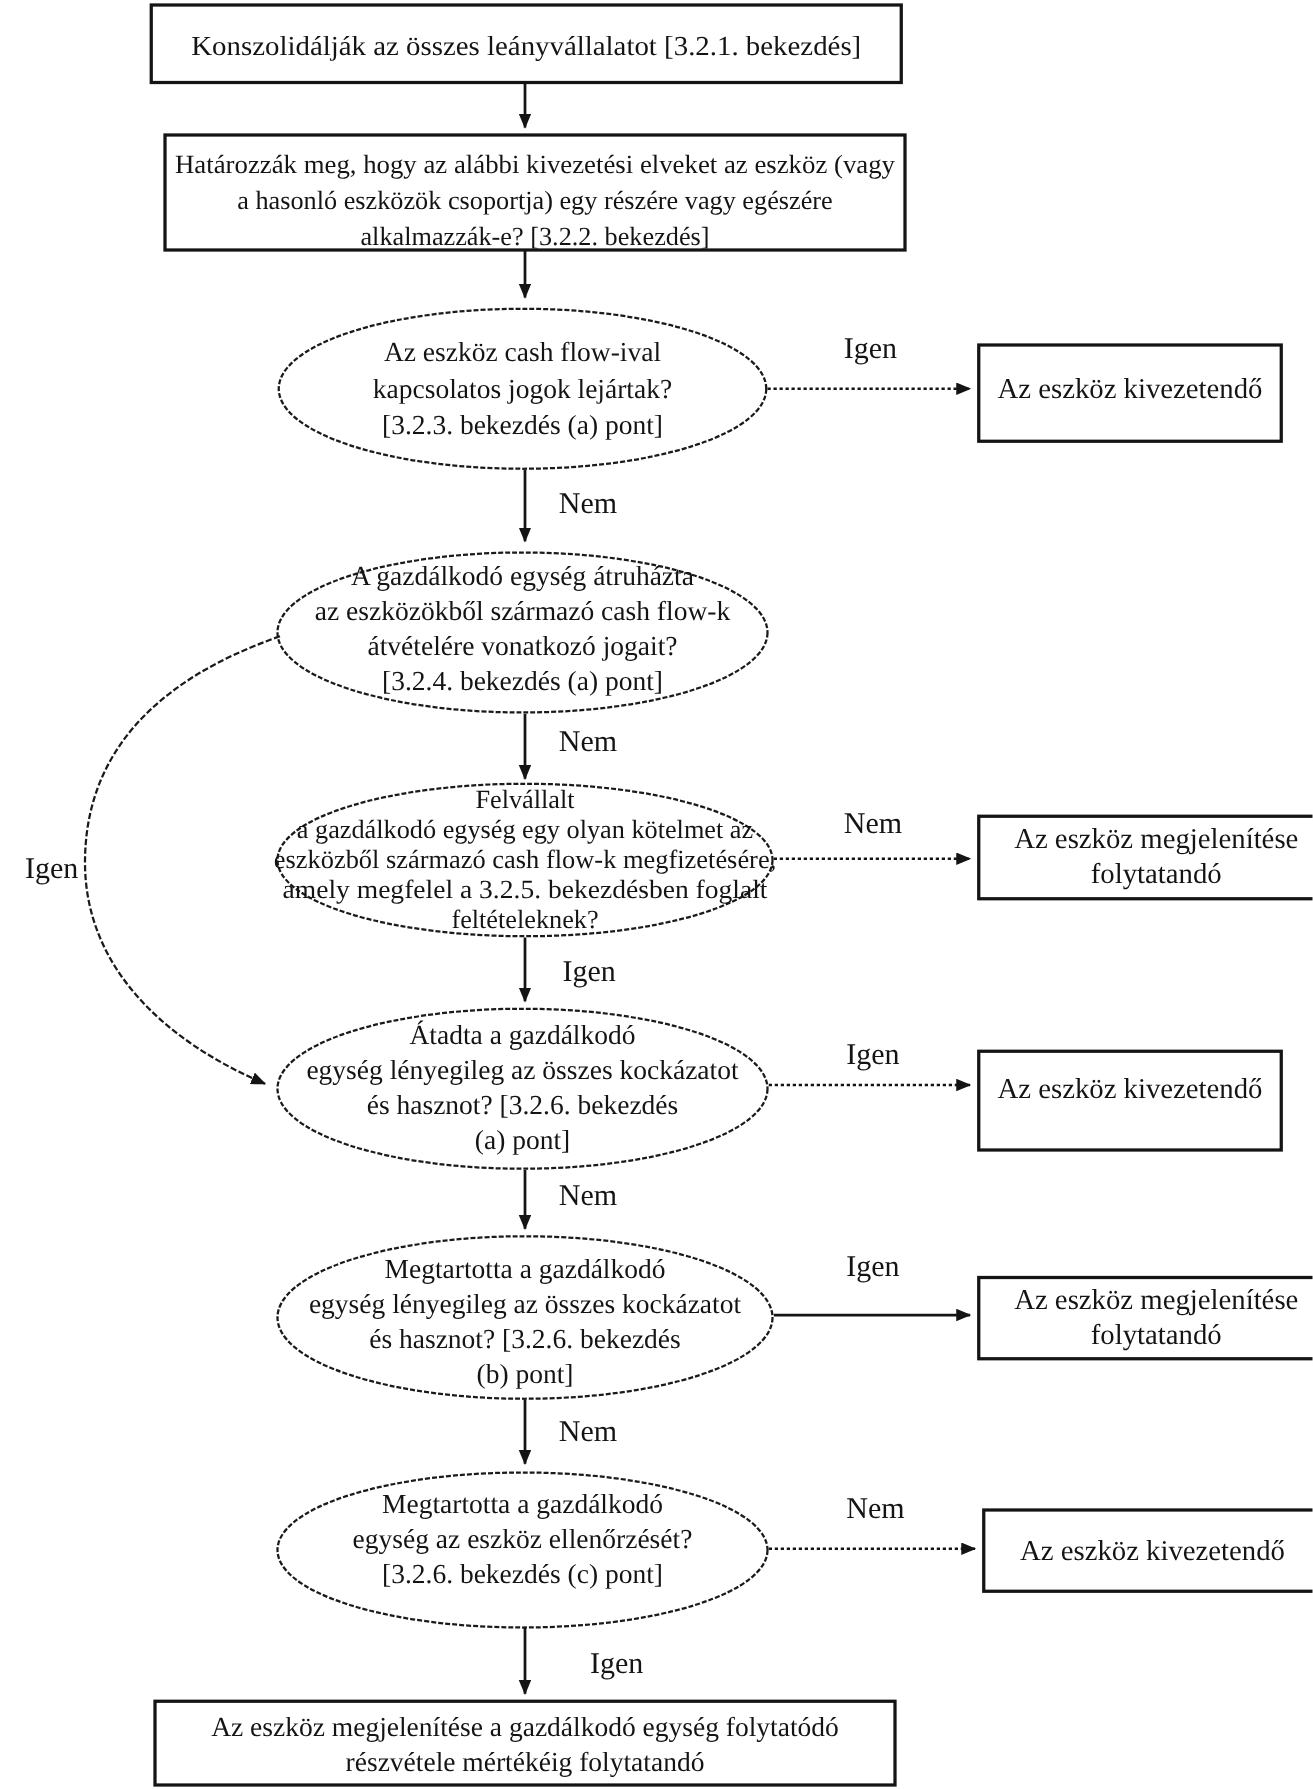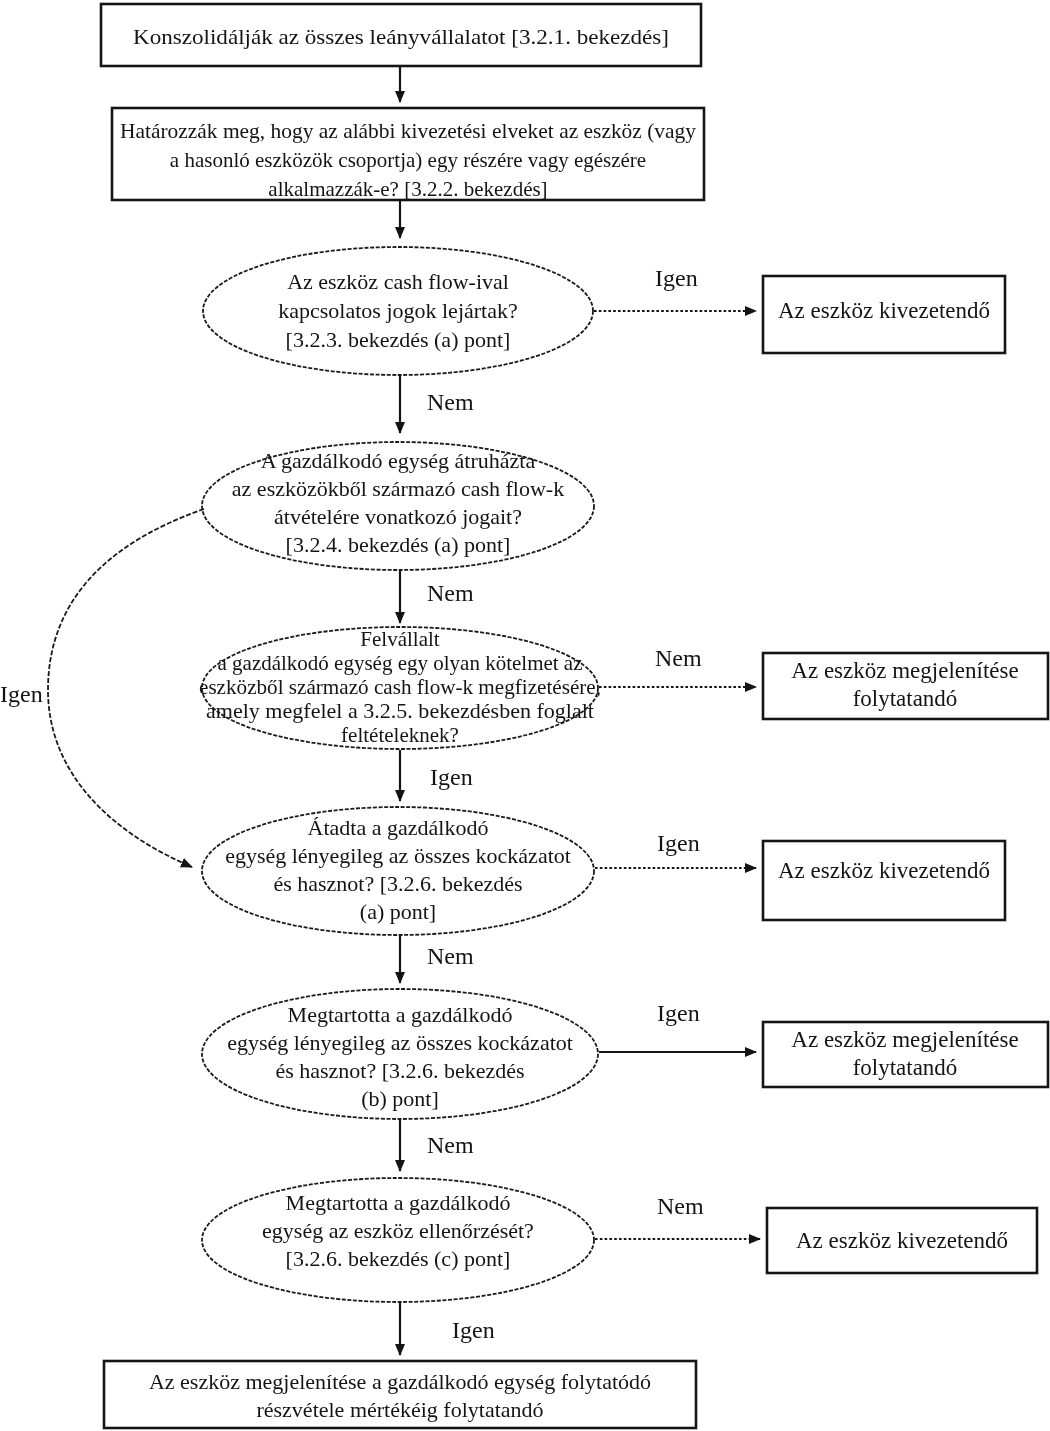--- a/index.html
+++ b/index.html
@@ -1,21 +1,21 @@
 <!DOCTYPE html>
 <html><head>
 <meta charset="utf-8">
 <style>
   html, body {
     margin: 0; padding: 0;
     background: #ffffff;
     width: 1050px; height: 1431px;
     overflow: hidden;
   }
-  .canvas-wrap { width: 1014px; height: 1431px; }
+  .canvas-wrap { width: 1014px; height: 1431px; margin-left: 20px; }
   svg { display: block; }
   text {
     font-family: "Liberation Serif", "DejaVu Serif", serif;
     fill: #141414;
     text-anchor: middle;
   }
   .start { text-anchor: start; }
   .t-box   { font-size: 22px; }
   .t-box2  { font-size: 21px; }
   .t-rbox  { font-size: 23px; }

